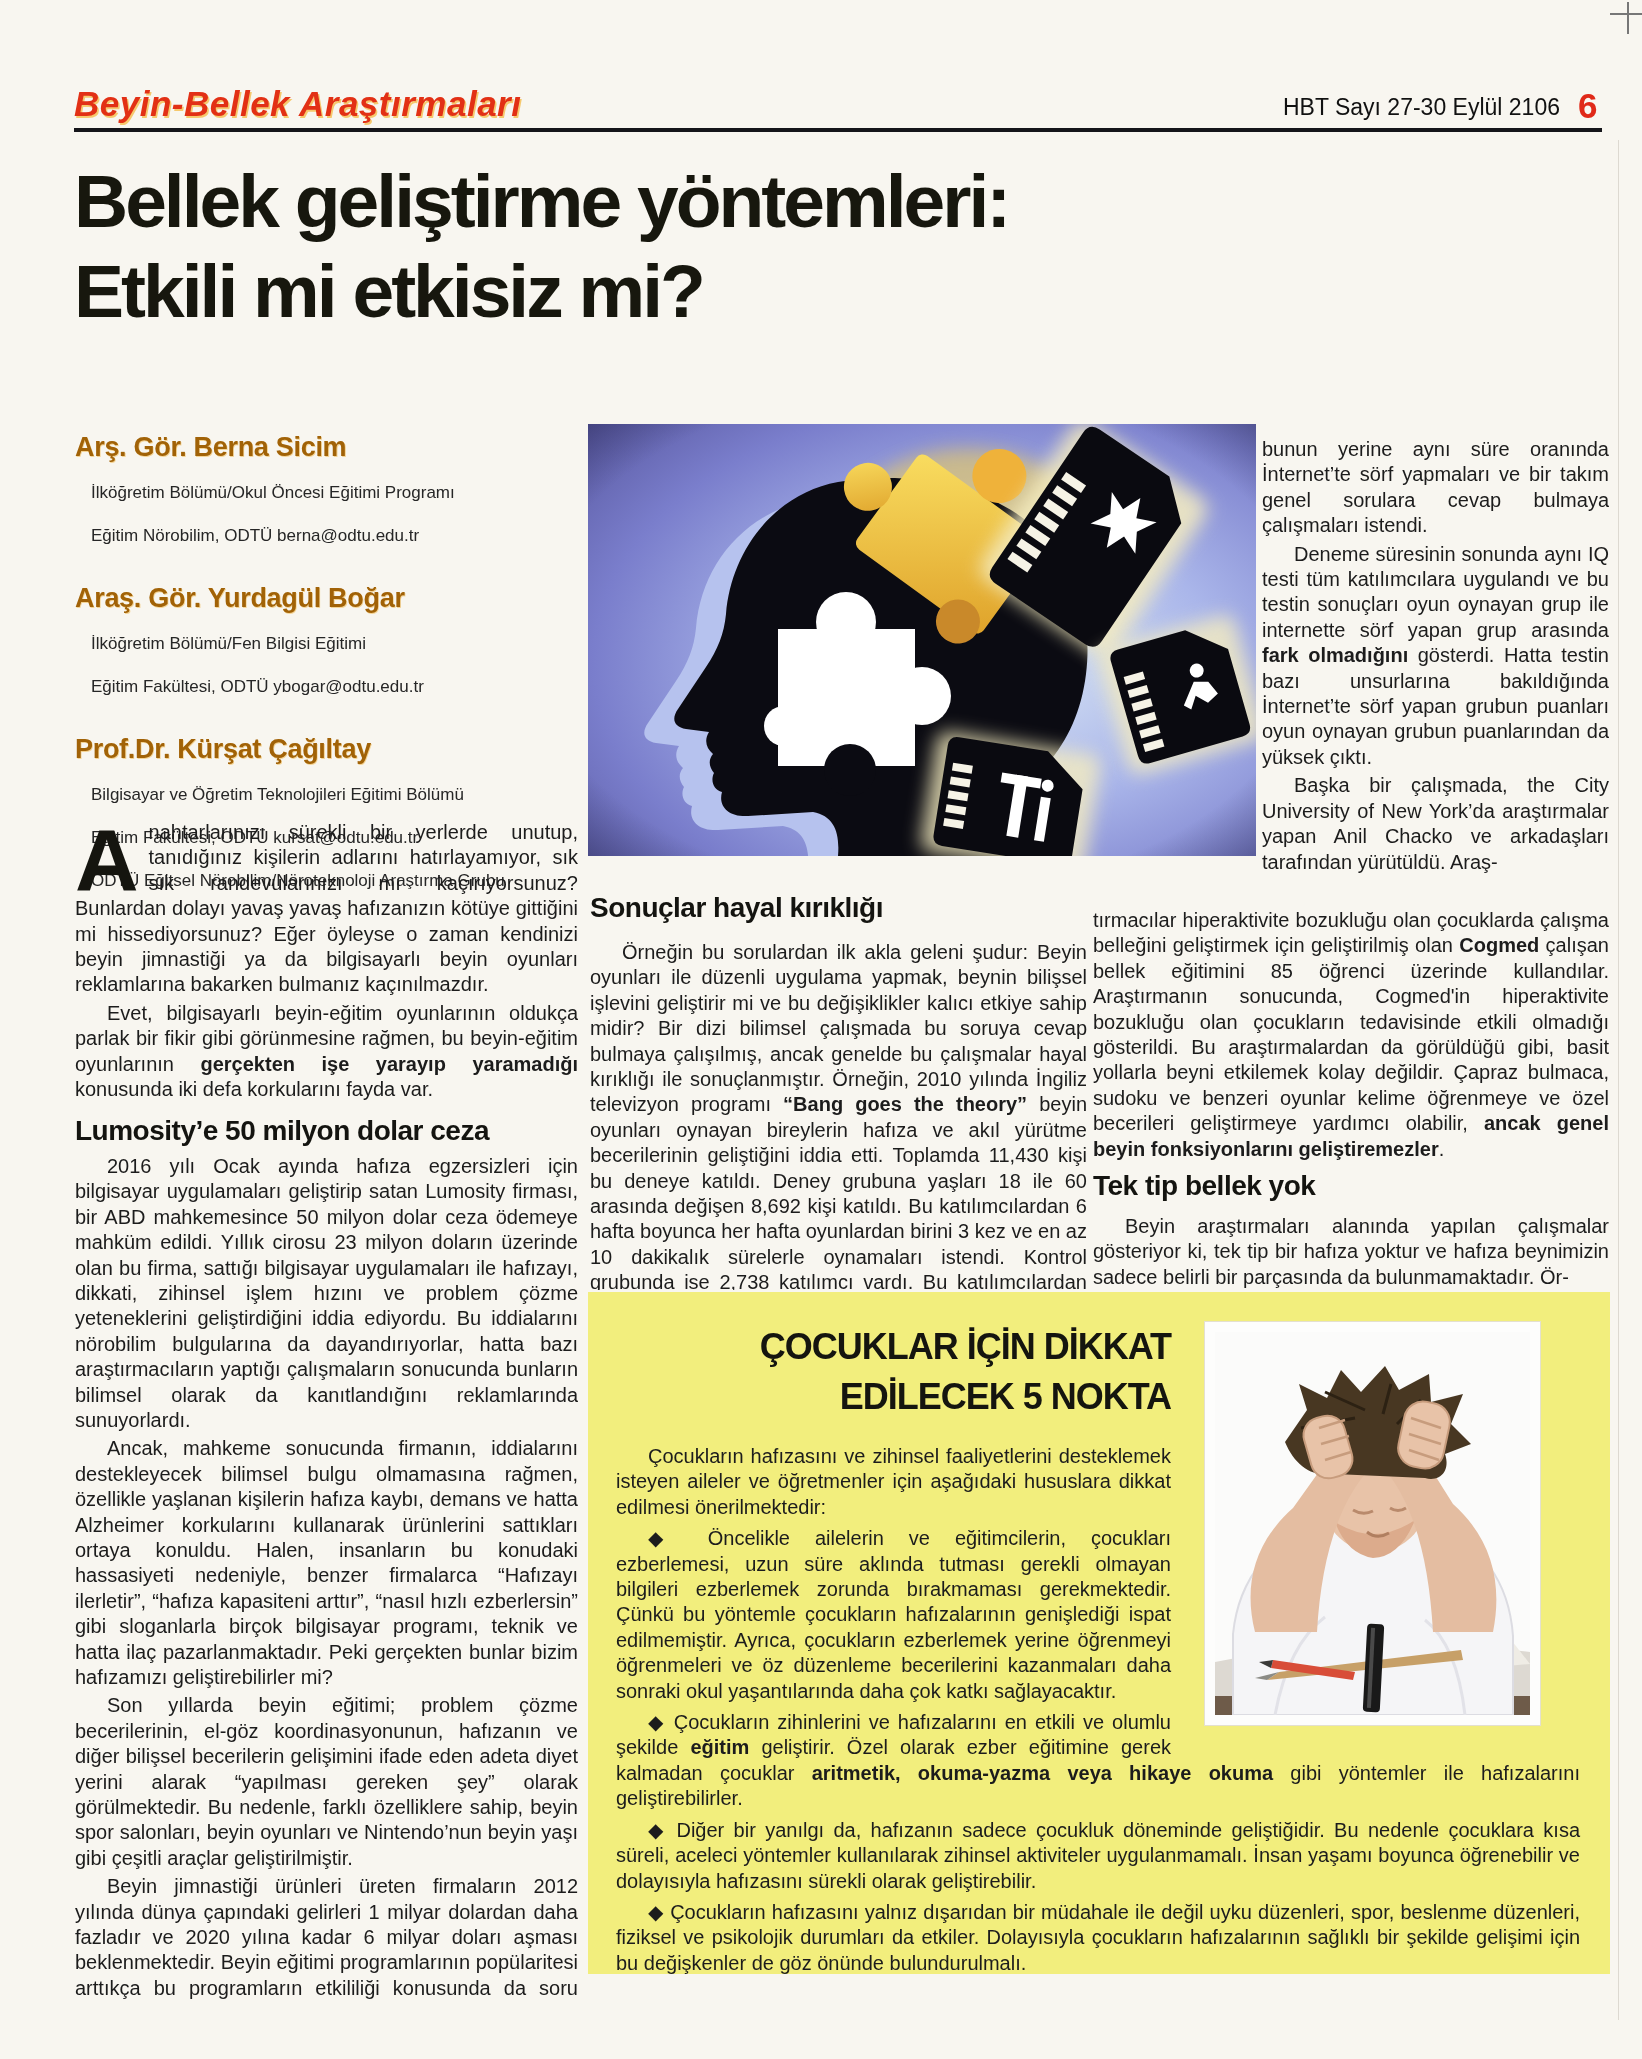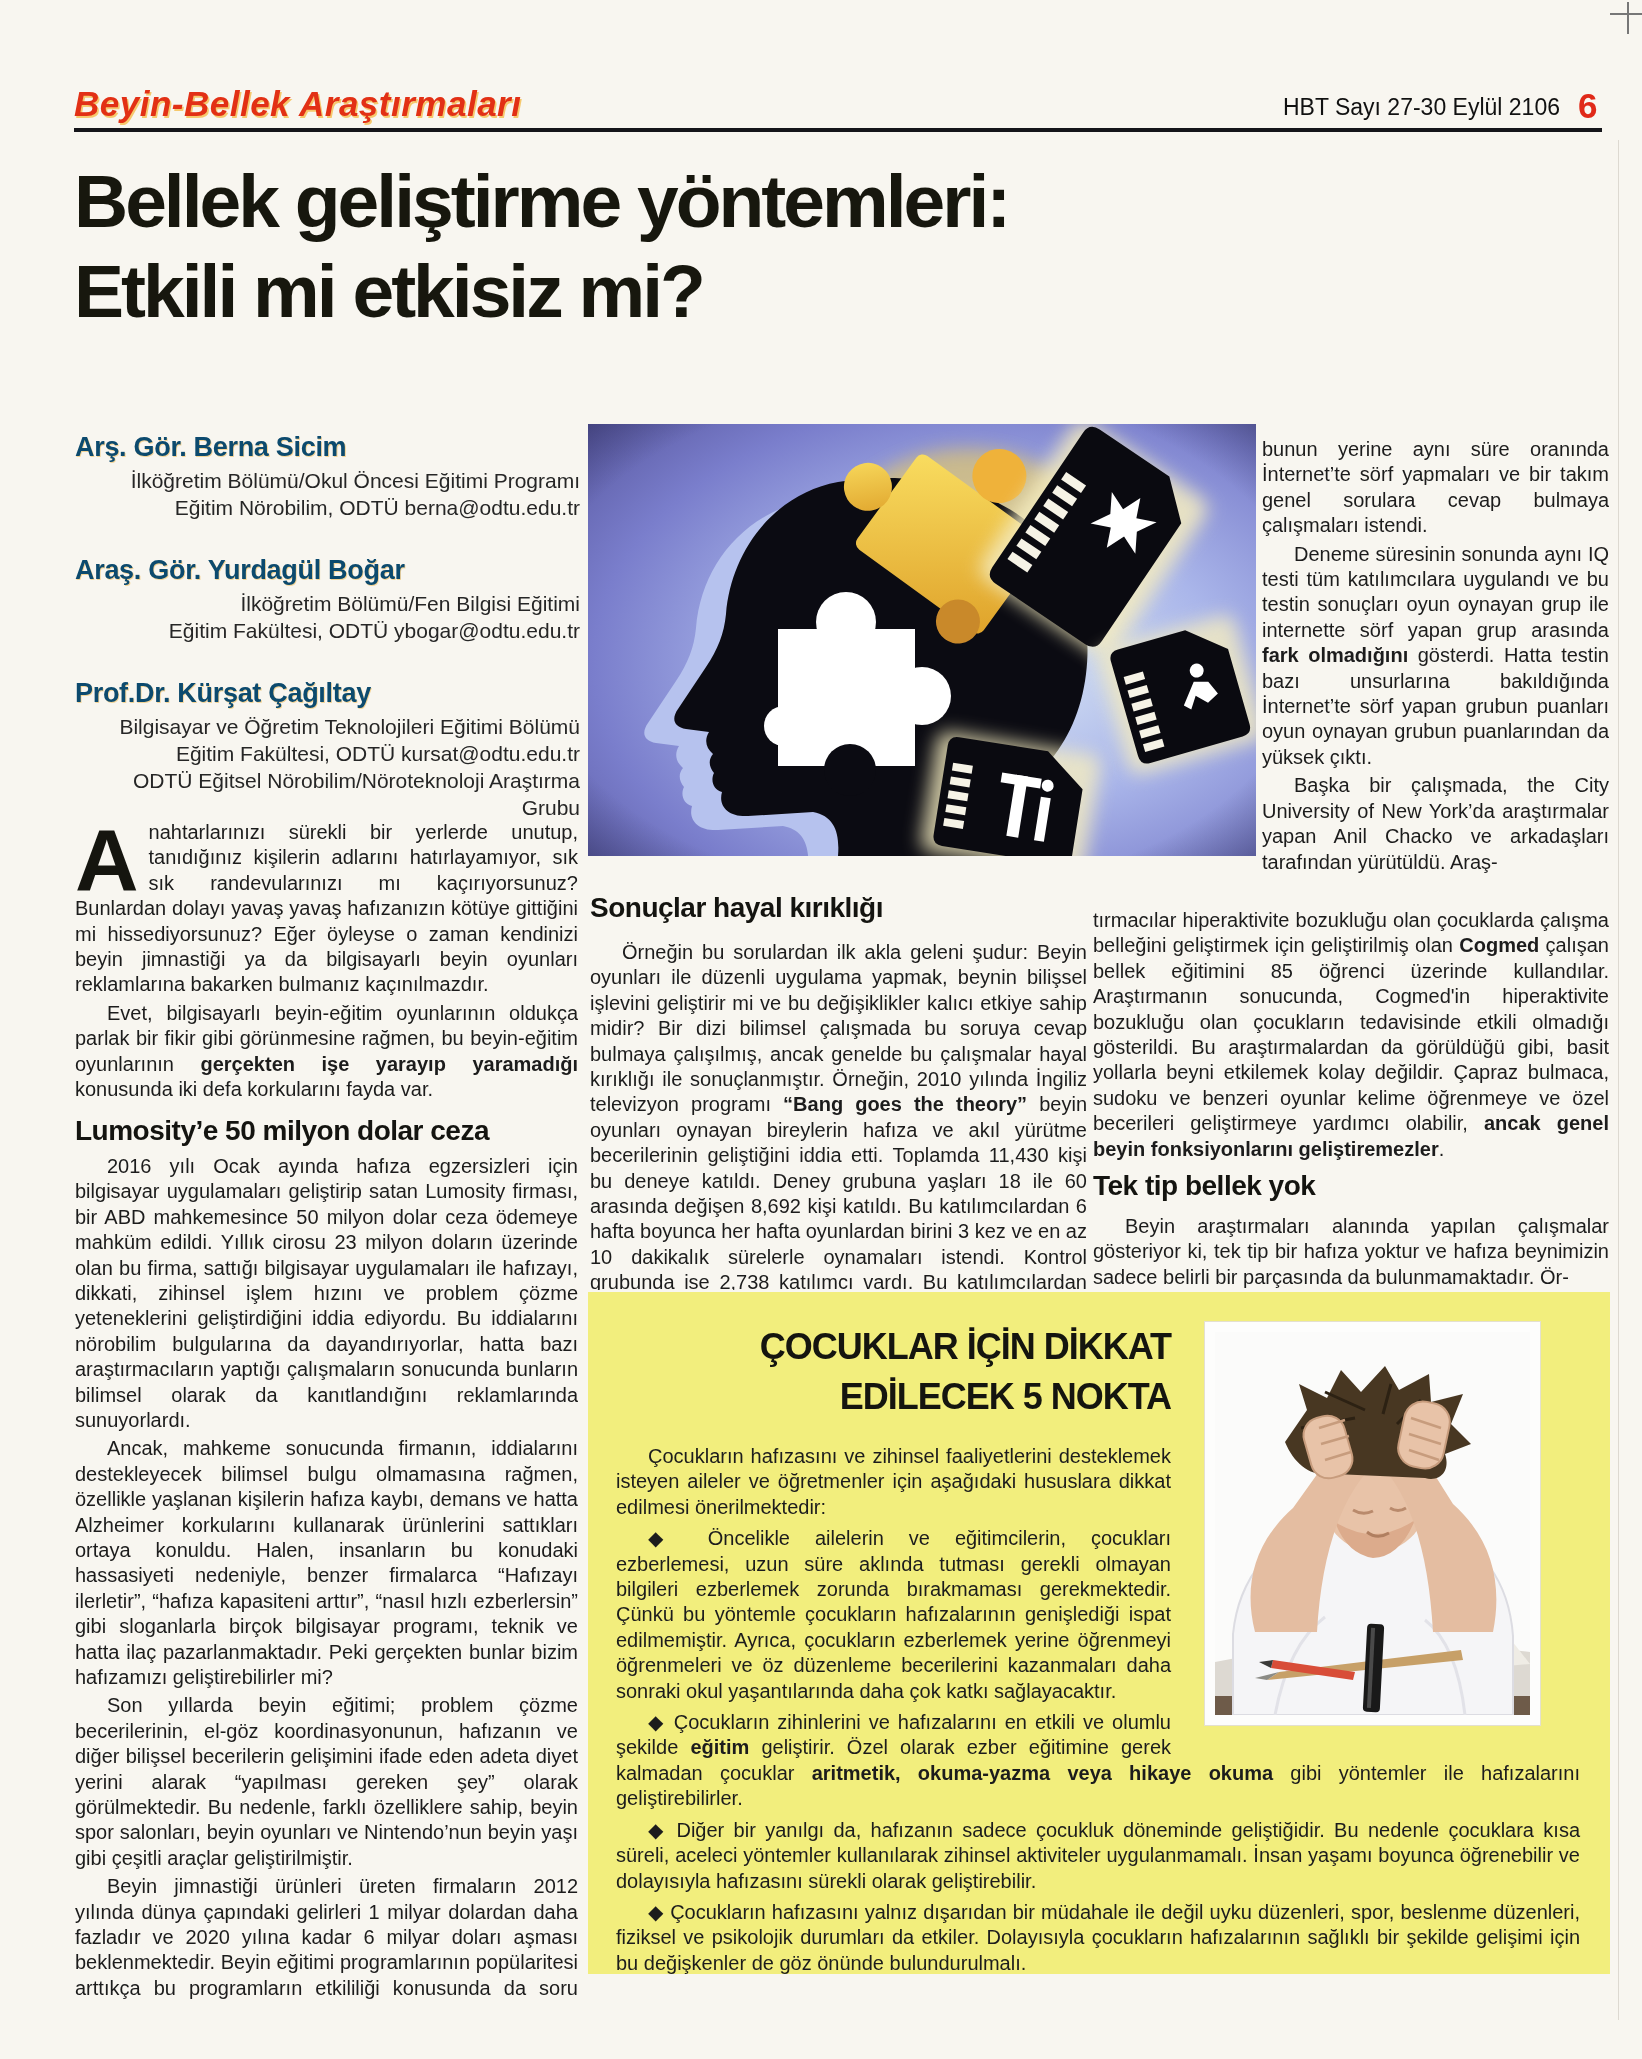--- a/index.html
+++ b/index.html
@@ -13,23 +13,23 @@
   .pagenum{left:1578px;top:86px;font-size:35px;font-weight:bold;color:#e02918;}
   .header-rule{left:74px;top:128px;width:1528px;height:4px;background:#15151a;}
   .crop-v{left:1627px;top:2px;width:2px;height:32px;background:#777;}
   .crop-h{left:1610px;top:13px;width:32px;height:2px;background:#777;}
   .edge-line{left:1618px;top:140px;width:1px;height:1880px;background:#ddd9d1;}
   
   .headline{left:74px;top:156px;width:1100px;font-size:75px;line-height:90px;font-weight:bold;
      letter-spacing:-3px;color:#17170e;}
   
   .authors{left:75px;top:432px;width:505px;}
-  .author-name{font-size:27px;font-weight:bold;color:#0c4a6e;letter-spacing:-.3px;
+  .author-name{font-size:27px;font-weight:bold;color:#a16207;letter-spacing:-.3px;
      text-shadow:.8px .8px 0 rgba(240,170,40,.45);margin:0 0 4px 0;}
-  .author-aff{font-size:21px;line-height:27px;color:#262626;margin:0;text-align:right;}
+  .author-aff{font-size:17px;line-height:27px;color:#262626;margin:16px;}
   .author-block{margin-bottom:34px;}
   
   .bodytxt{font-size:20px;line-height:25.4px;text-align:justify;color:#1c1c1c;}
   .bodytxt p{margin:0 0 3px 0;text-indent:32px;}
   .bodytxt p.noindent{text-indent:0;}
   .b{font-weight:bold;}
   .subhead{font-size:28px;font-weight:bold;color:#141410;letter-spacing:-.5px;}
   
   .left-body{left:75px;top:820px;width:503px;height:1180px;overflow:hidden;}
   .left-sub{margin:16px 0 10px 0;}

